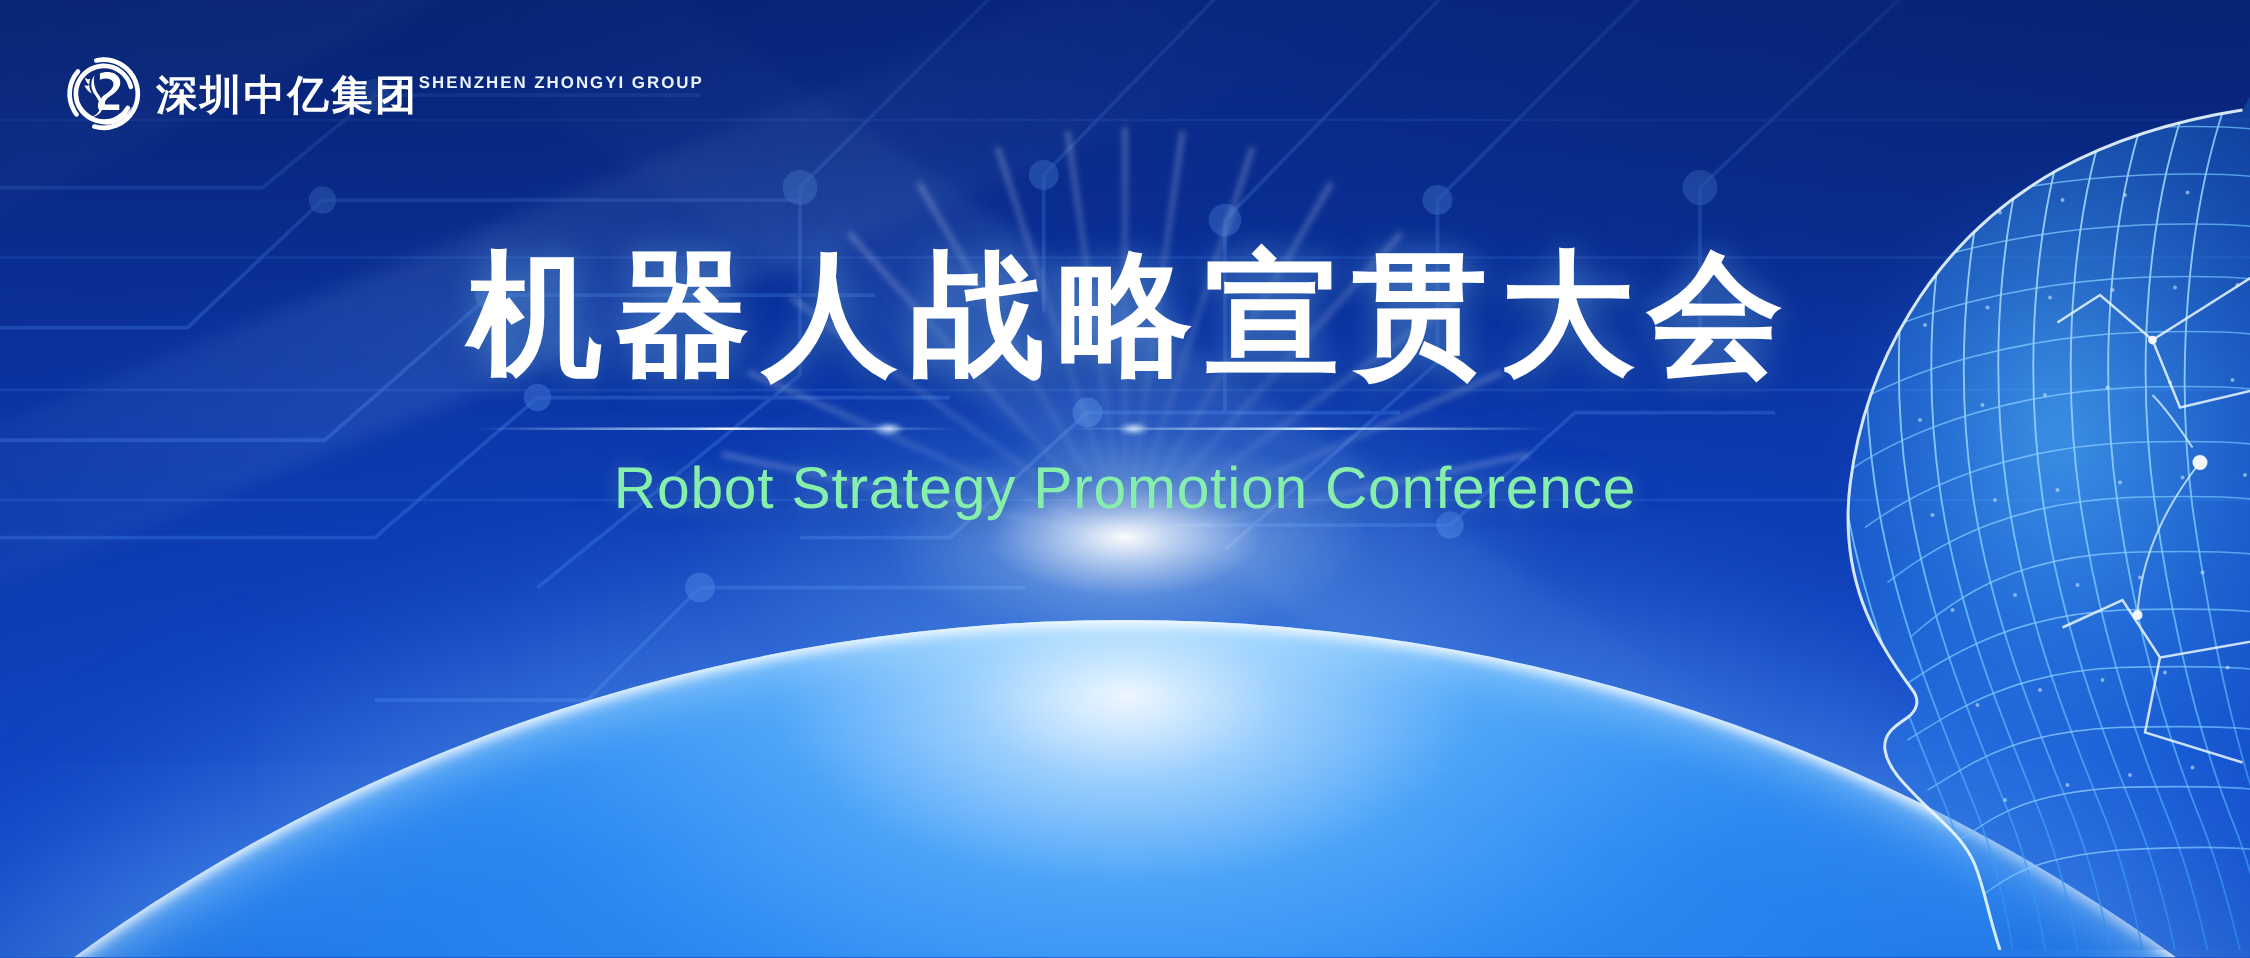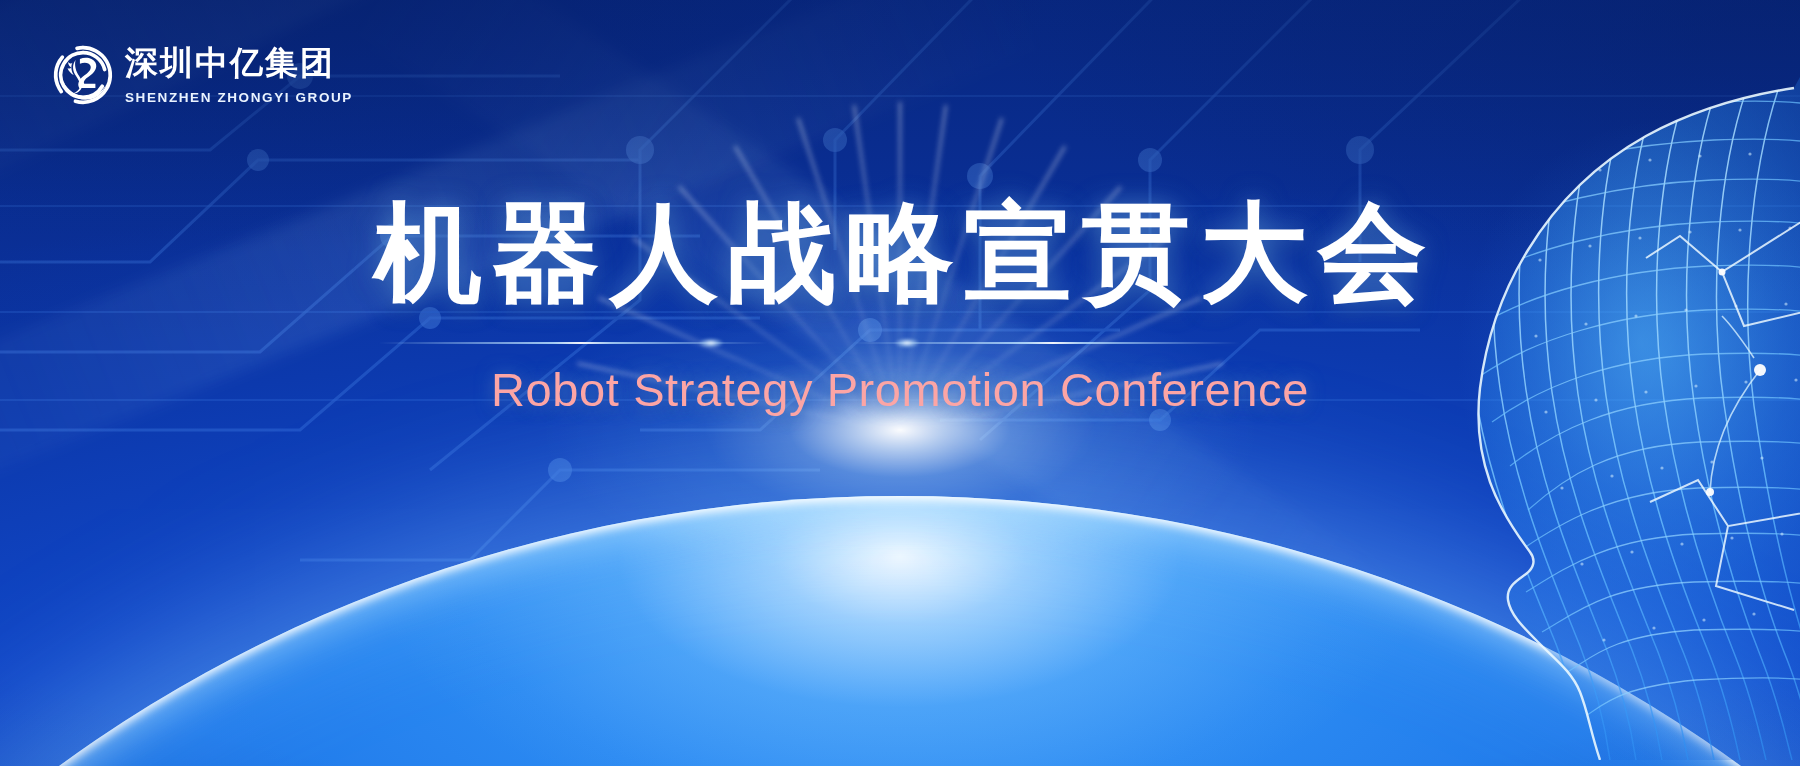--- a/index.html
+++ b/index.html
@@ -71,25 +71,25 @@
   .face svg{width:100%;height:100%;display:block;}
   .face-glow{position:absolute;right:-60px;top:60px;width:520px;height:660px;
     background:radial-gradient(55% 50% at 62% 45%, rgba(90,190,255,.30) 0%, rgba(60,150,250,.10) 45%, rgba(0,0,0,0) 72%);
     pointer-events:none;}
 
   
   .logos{position:absolute;left:52px;top:44px;display:flex;align-items:center;gap:22px;z-index:40;}
   .logo{display:flex;align-items:center;gap:11px;}
   .logo-mark{width:62px;height:62px;flex:none;}
   .logo-mark svg{width:100%;height:100%;display:block;}
-  .logo-text{display:flex;flex-direction:column;justify-content:flex-start;line-height:1;}
+  .logo-text{display:flex;flex-direction:row;justify-content:flex-start;line-height:1;}
   .logo-cn{color:#fff;font-size:33px;font-weight:700;letter-spacing:2px;
     font-family:"DejaVu Sans","Liberation Sans",sans-serif;white-space:nowrap;}
   .logo-en{color:#eaf3ff;font-size:13.5px;font-weight:700;letter-spacing:1.6px;
-    margin-top:12px;white-space:nowrap;}
+    margin-top:0;white-space:nowrap;}
   .logo.small .logo-mark{width:58px;height:58px;}
   .logo.small .logo-cn{font-size:30px;}
   .logo.small .logo-en{font-size:12.5px;letter-spacing:1.9px;}
 
   
   .headline{position:absolute;left:0;right:0;top:196px;text-align:center;z-index:35;}
   .title{
     color:#fff;font-size:108px;font-weight:700;letter-spacing:10px;line-height:1.06;
     font-family:"DejaVu Sans","Liberation Sans",sans-serif;
     text-shadow:0 0 26px rgba(120,190,255,.55), 0 5px 22px rgba(5,30,95,.45);
@@ -100,21 +100,21 @@
     background:linear-gradient(90deg,rgba(255,255,255,0) 0%,rgba(190,228,255,.85) 45%,rgba(255,255,255,.95) 52%,rgba(190,228,255,.80) 60%,rgba(255,255,255,0) 100%);
     filter:blur(.4px);}
   .streak::after{content:"";position:absolute;top:-4px;width:26px;height:10px;border-radius:50%;
     background:radial-gradient(closest-side,rgba(255,255,255,1) 0%,rgba(200,232,255,.65) 42%,rgba(160,215,255,0) 100%);
     filter:blur(1.5px);}
   .streak.l{left:378px;width:390px;}
   .streak.l::after{right:44px;}
   .streak.r{right:560px;width:390px;}
   .streak.r::after{left:44px;}
   .subtitle{
-    color:#fca5a5;font-size:47px;font-weight:400;letter-spacing:.6px;margin-top:2px;
+    color:#86efac;font-size:47px;font-weight:400;letter-spacing:.6px;margin-top:2px;
     font-family:"Liberation Sans","DejaVu Sans",sans-serif;
     text-shadow:0 0 18px rgba(130,195,255,.5), 0 3px 14px rgba(5,30,95,.35);
     white-space:nowrap;
   }
 
   
   .vignette{position:absolute;inset:0;pointer-events:none;
     background:radial-gradient(125% 110% at 50% 45%, rgba(0,0,0,0) 55%, rgba(3,22,80,.22) 100%);}
 </style>
 </head>

